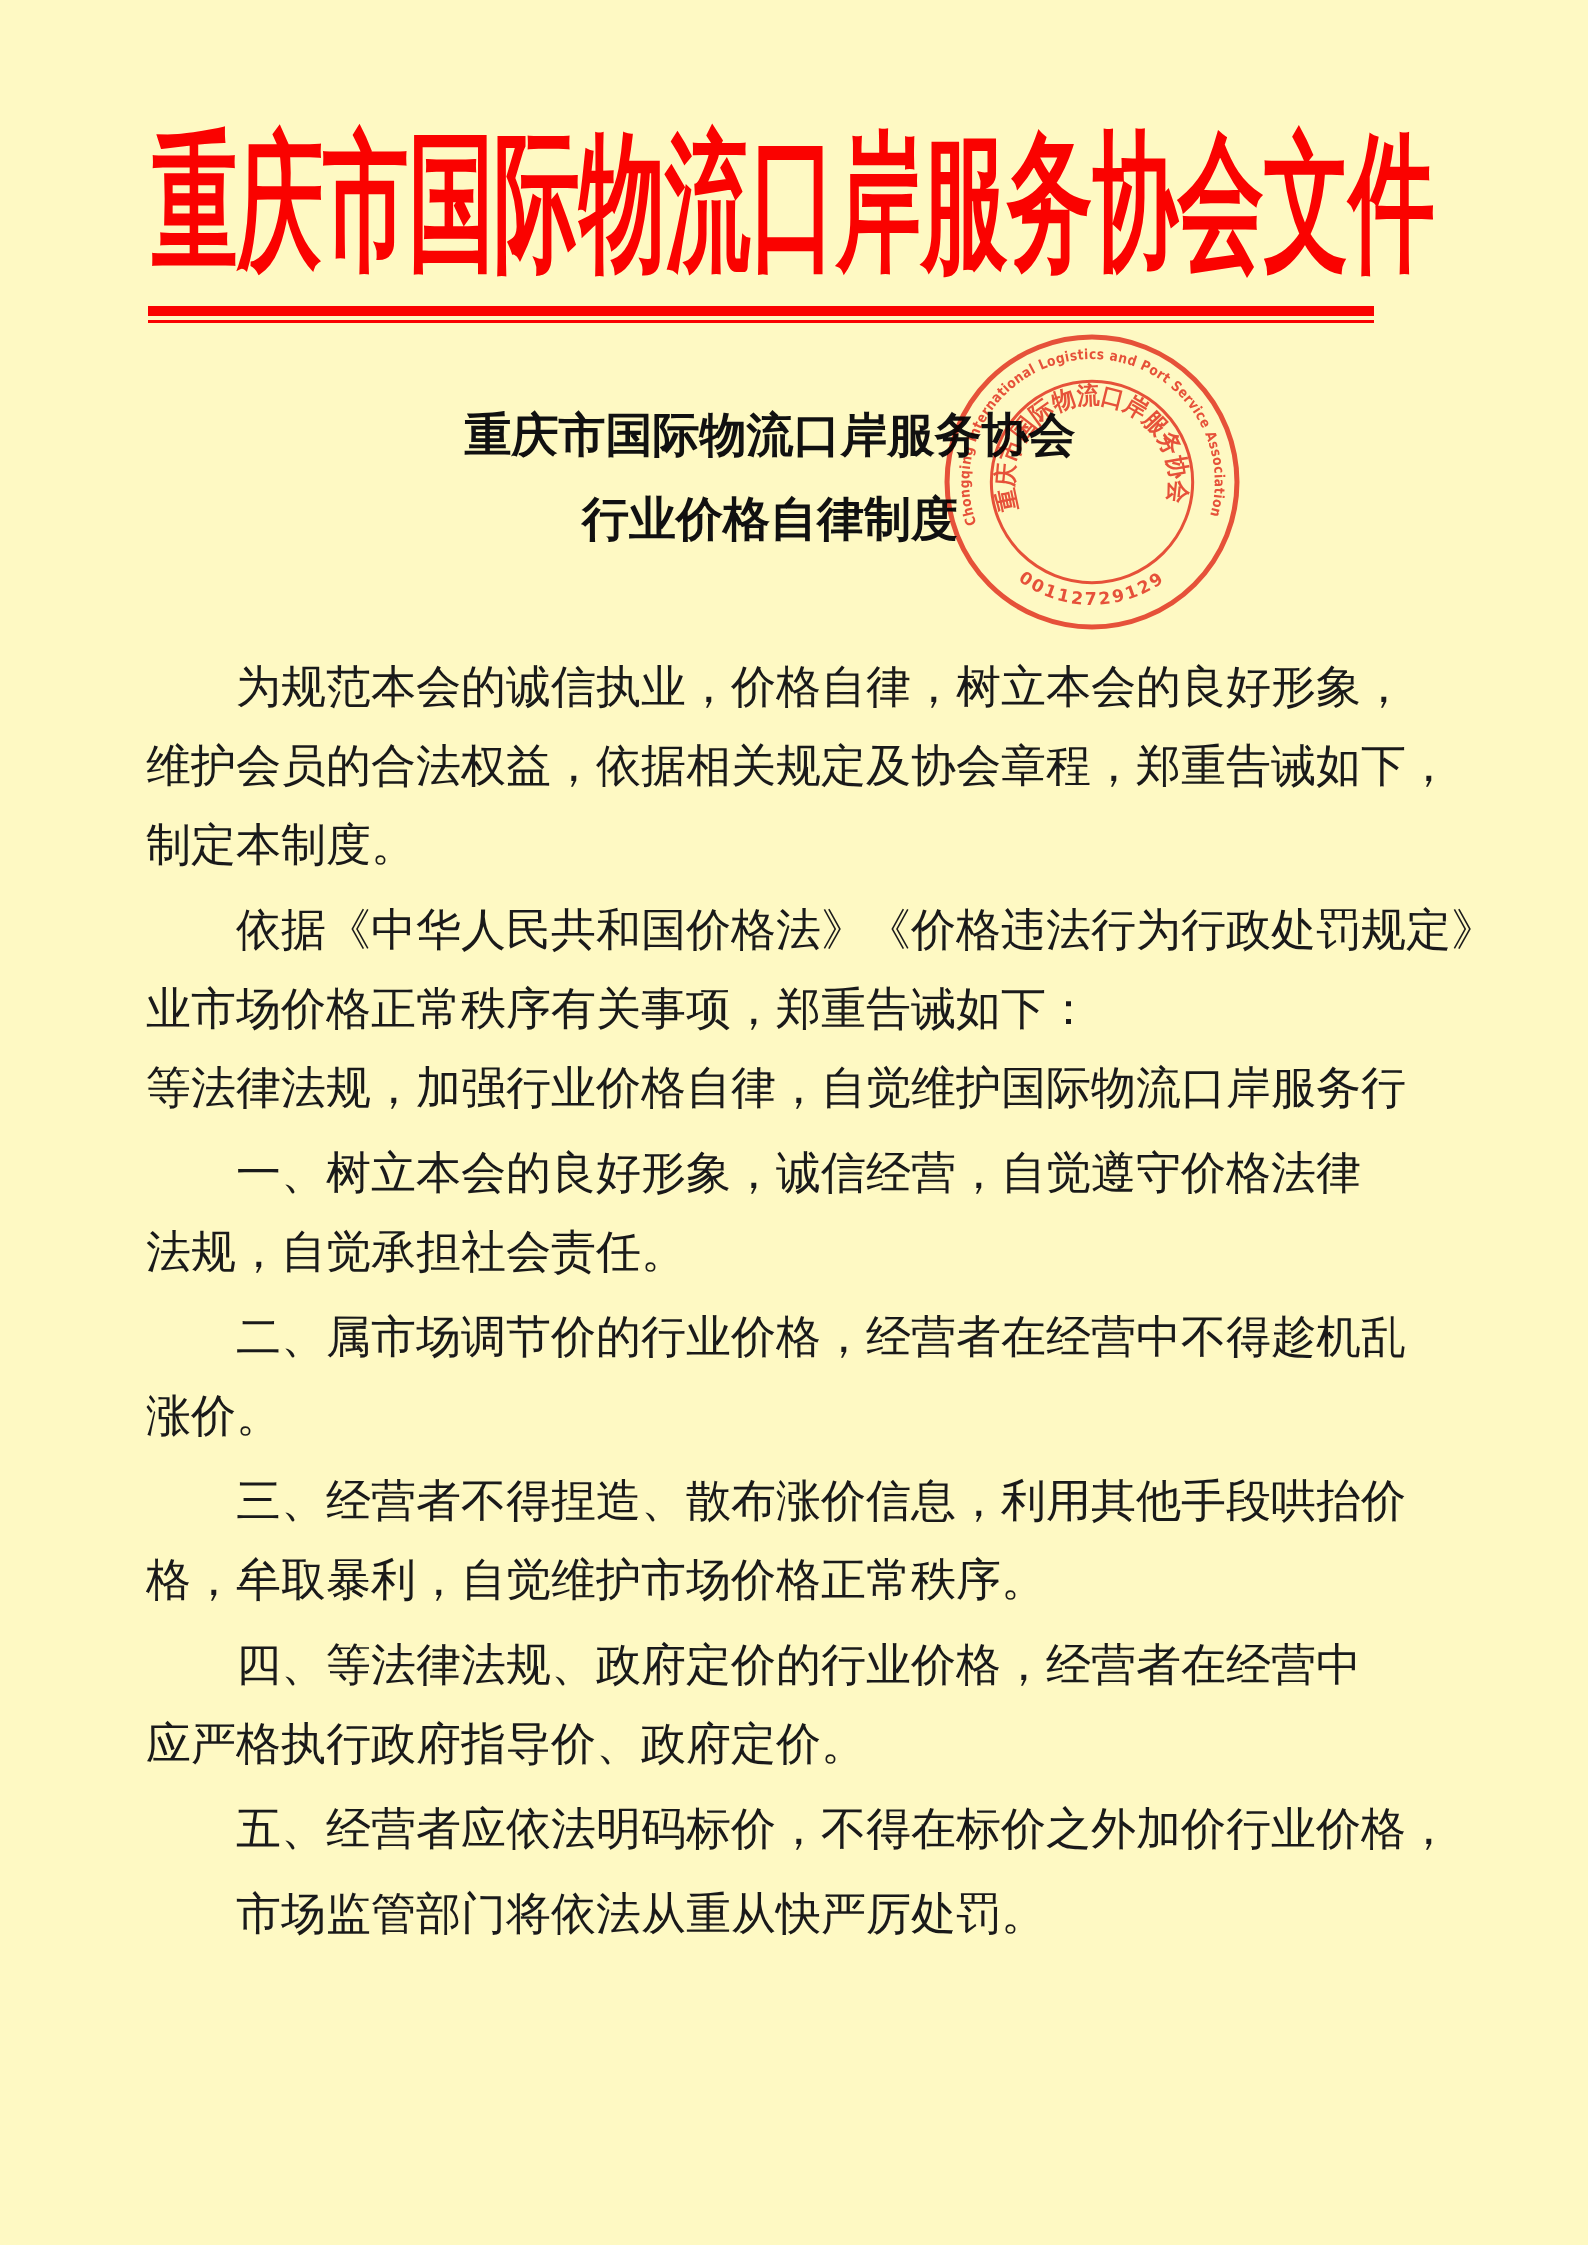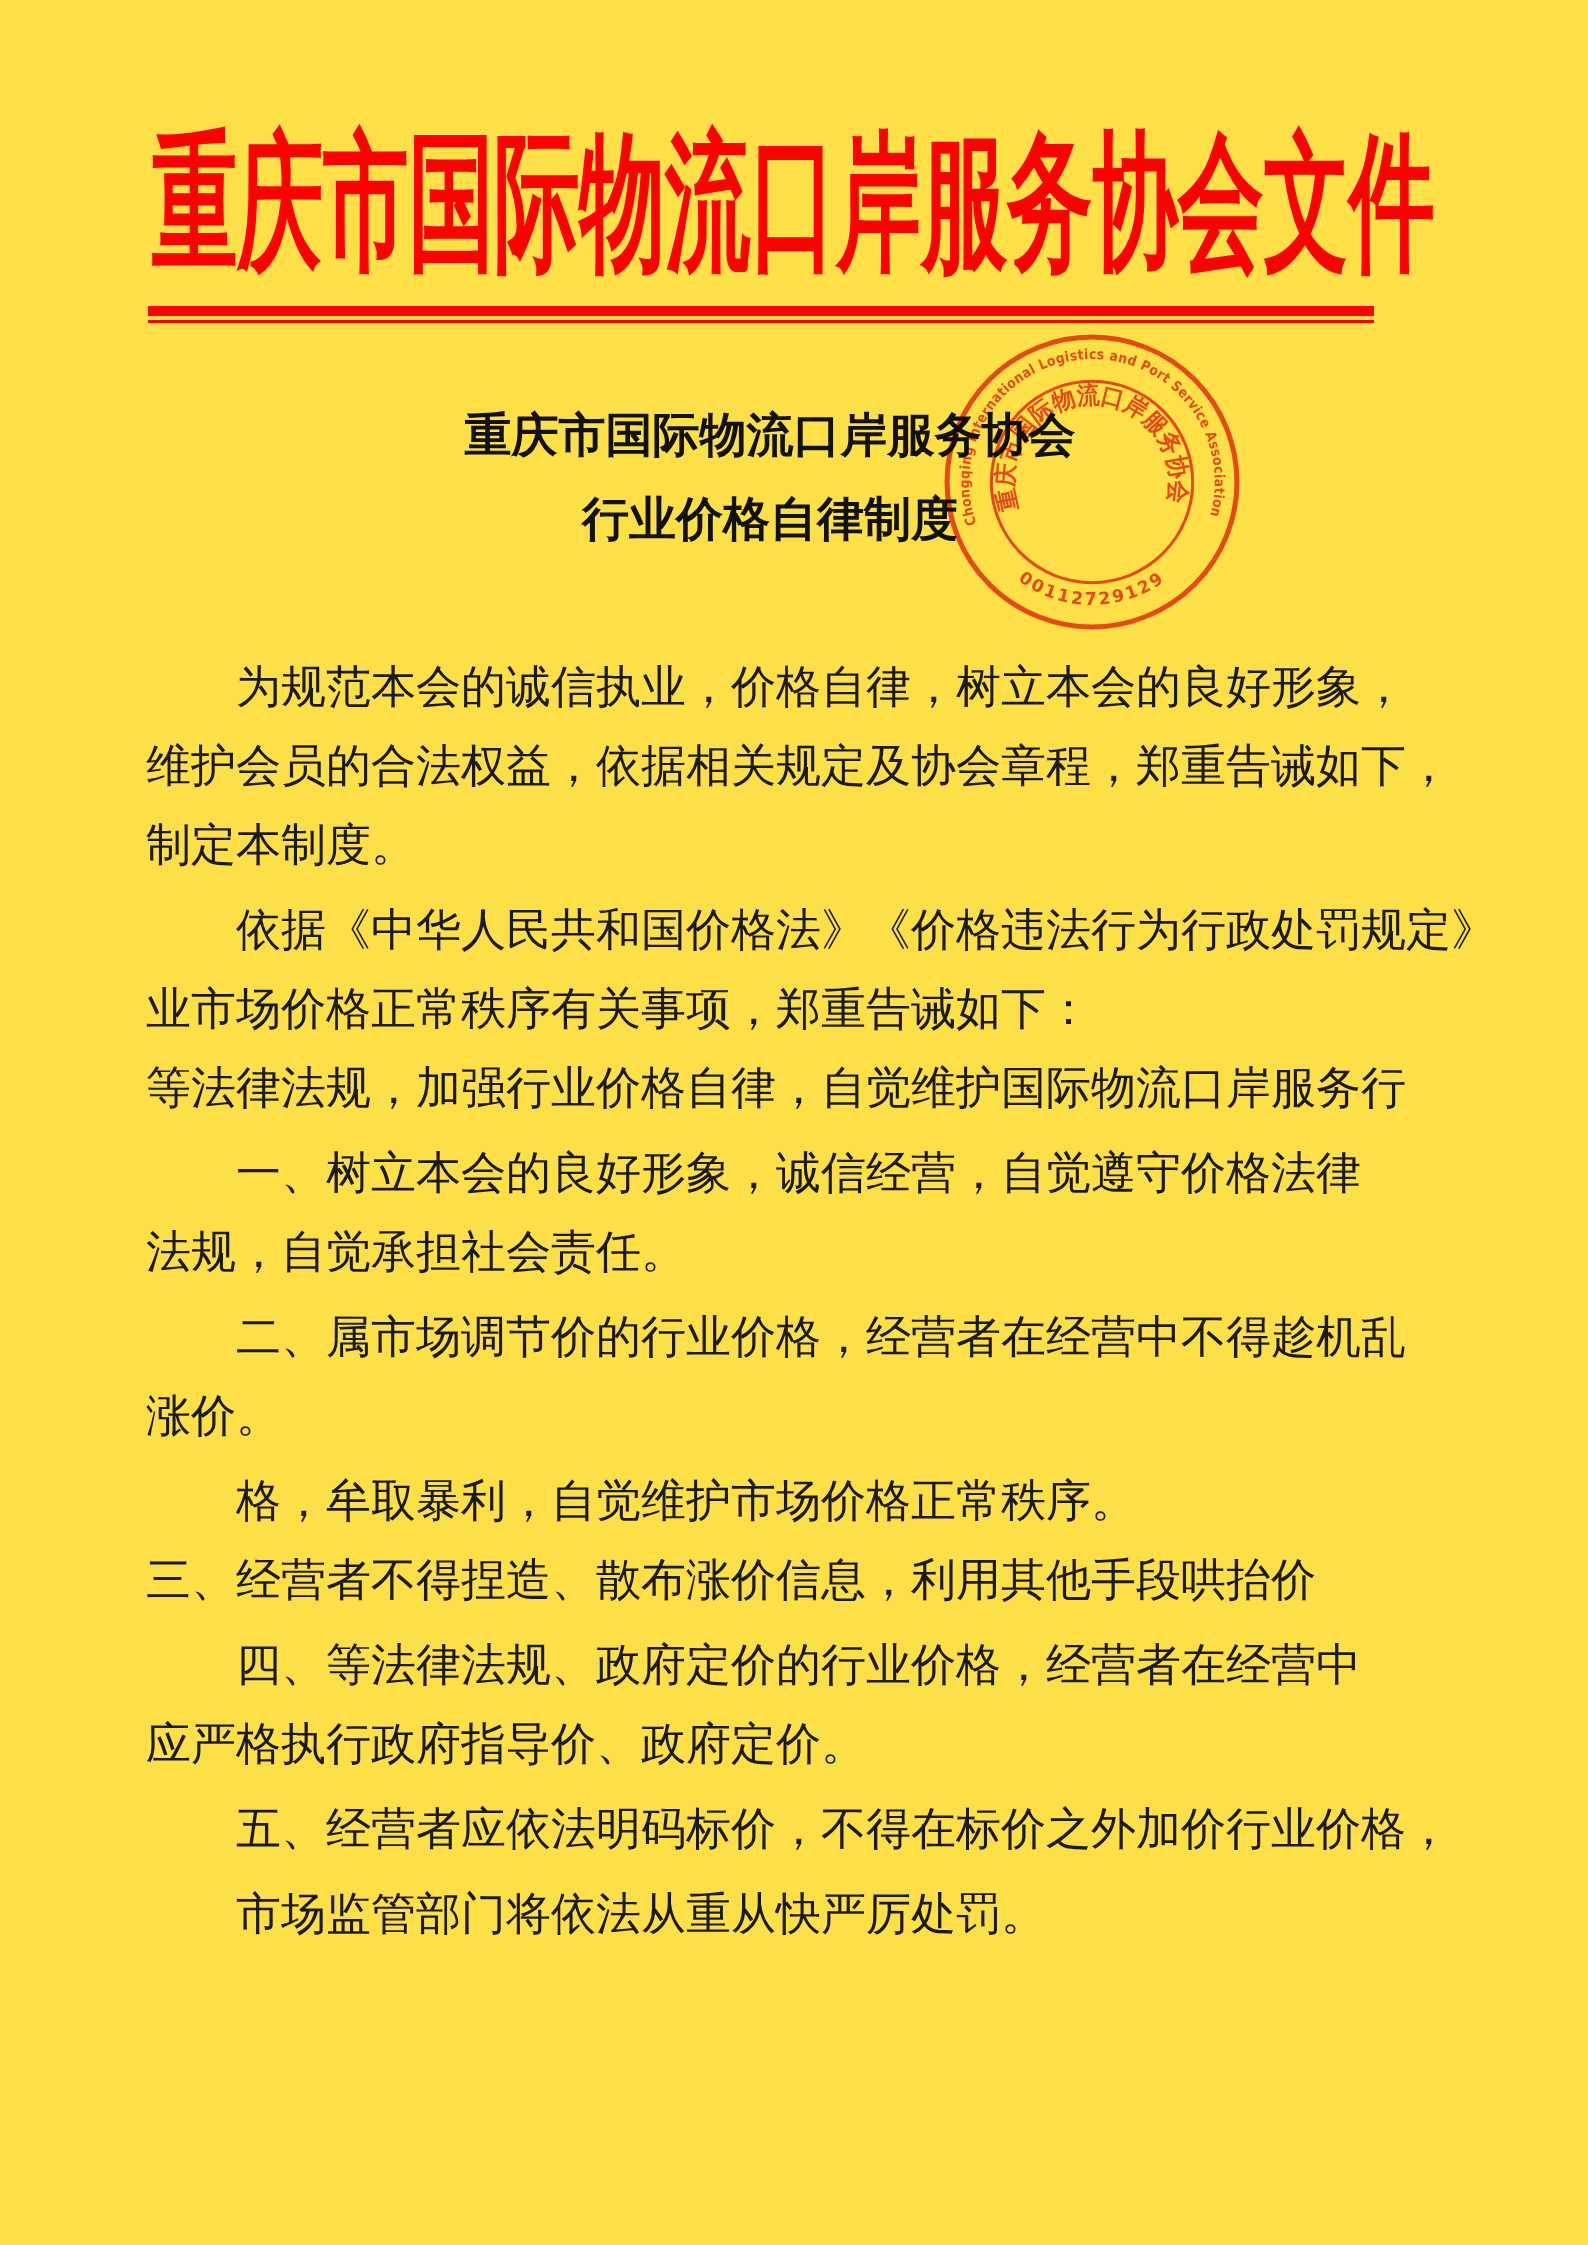--- a/index.html
+++ b/index.html
@@ -8,21 +8,21 @@
     --ink:#1a1a1a;
   }
   html,body{margin:0;padding:0;}
   body{
     width:1588px;height:2245px;
     background:#ffffff;
     font-family:"DejaVu Sans",sans-serif;
     position:relative;
     overflow:hidden;
   }
-  .page{position:absolute;inset:0;background:#fde047;}
+  .page{position:absolute;inset:0;background:#fef9c3;}
 
   
   .banner{
     position:absolute;
     top:126px;left:152px;
     font-family:"DejaVu Serif","DejaVu Sans",serif;
     font-weight:bold;
     font-size:150px;
     line-height:150px;
     color:var(--banner-color);
@@ -113,22 +113,22 @@
     </div>
     <div class="para">
       <div class="line">一、树立本会的良好形象，诚信经营，自觉遵守价格法律</div>
       <div class="line">法规，自觉承担社会责任。</div>
     </div>
     <div class="para">
       <div class="line">二、属市场调节价的行业价格，经营者在经营中不得趁机乱</div>
       <div class="line">涨价。</div>
     </div>
     <div class="para">
+      <div class="line">三、经营者不得捏造、散布涨价信息，利用其他手段哄抬价</div>
       <div class="line">格，牟取暴利，自觉维护市场价格正常秩序。</div>
-      <div class="line">三、经营者不得捏造、散布涨价信息，利用其他手段哄抬价</div>
     </div>
     <div class="para">
       <div class="line">四、等法律法规、政府定价的行业价格，经营者在经营中</div>
       <div class="line">应严格执行政府指导价、政府定价。</div>
     </div>
     <div class="para">
       <div class="line">五、经营者应依法明码标价，不得在标价之外加价行业价格，</div>
     </div>
     <div class="para">
       <div class="line">市场监管部门将依法从重从快严厉处罚。</div>

